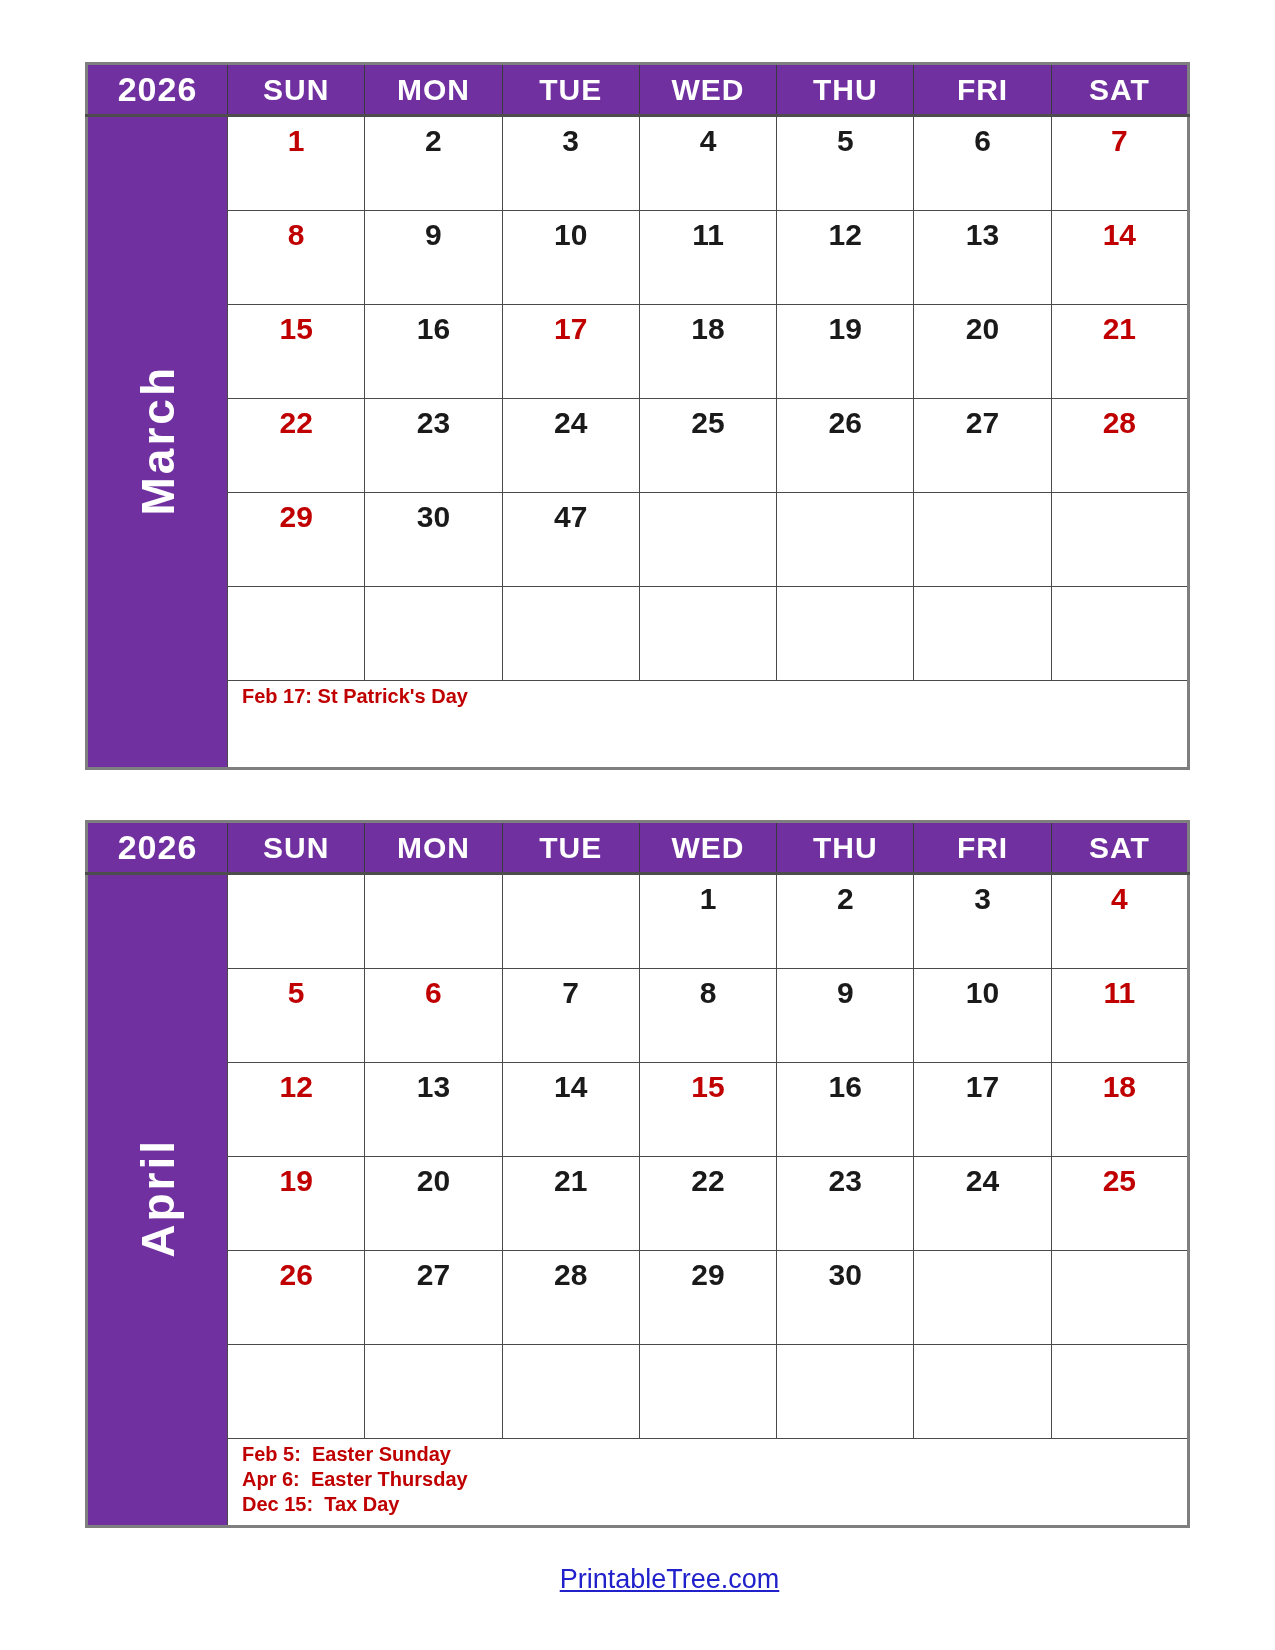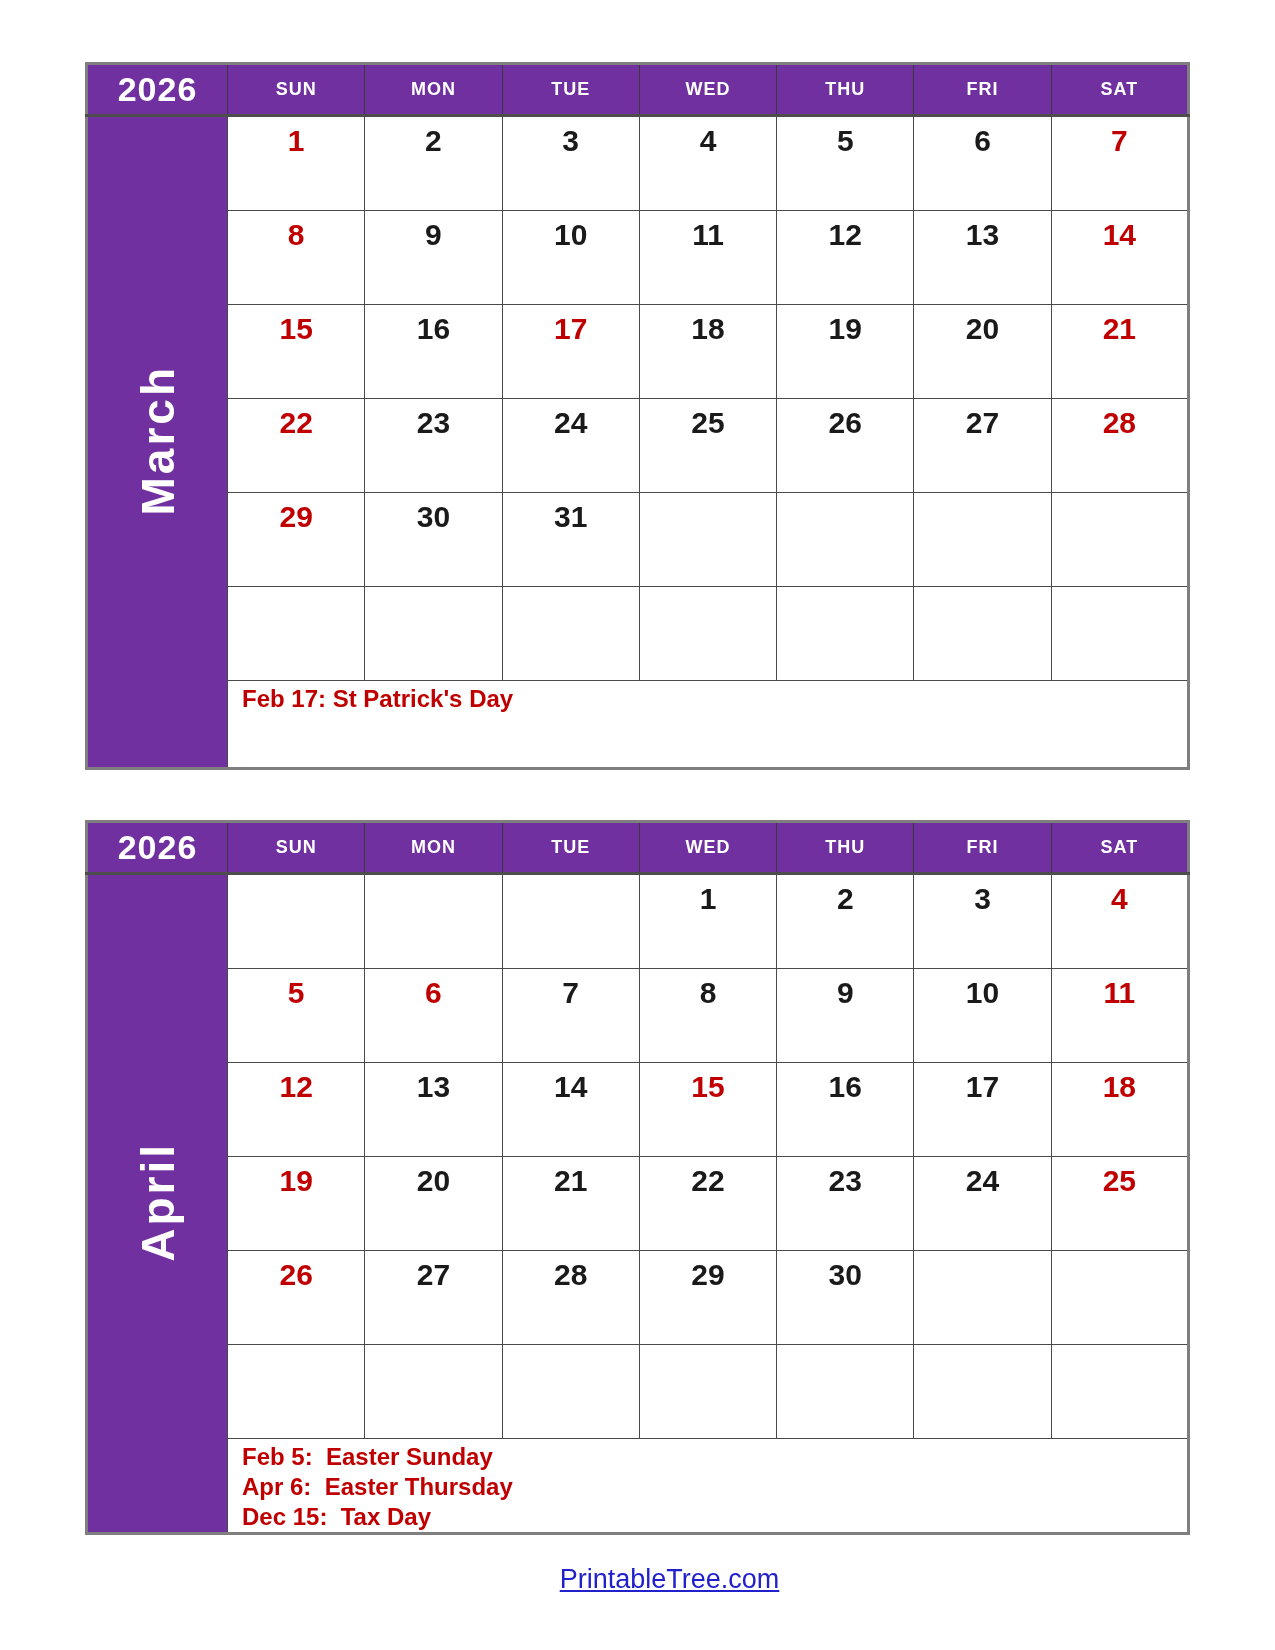--- a/index.html
+++ b/index.html
@@ -33,21 +33,21 @@
   #cal-1 { top: 820px; }
 
   table.cal col.c-side { width: 141px; }
 
   table.cal th, table.cal td { border: 1px solid var(--grid); }
 
   table.cal thead th {
     background: var(--purple);
     color: #ffffff;
     height: 47px;
-    font-size: 18px;
+    font-size: 30px;
     font-weight: bold;
     letter-spacing: 1px;
     text-align: center;
     border-bottom: 3px solid #4d4d4d;
     border-left: 1px solid #3a3a3a;
     border-right: 1px solid #3a3a3a;
   }
   table.cal th.year {
     font-size: 34px;
     letter-spacing: 1px;
@@ -84,21 +84,21 @@
 
   td.holidays {
     height: 83px;
     vertical-align: top;
     padding: 3px 0 0 14px;
     background: #fff;
   }
   .holiday-line {
     color: var(--red);
     font-weight: bold;
-    font-size: 24px;
+    font-size: 20px;
     line-height: 1.25;
     white-space: pre;
   }
 
   .site-footer {
     position: absolute;
     top: 1564px;
     left: 0;
     width: 100%;
     text-align: center;
@@ -174,21 +174,21 @@
           <td class="day">23</td>
           <td class="day">24</td>
           <td class="day">25</td>
           <td class="day">26</td>
           <td class="day">27</td>
           <td class="day red">28</td>
         </tr>
         <tr>
           <td class="day red">29</td>
           <td class="day">30</td>
-          <td class="day">31</td>
+          <td class="day">47</td>
           <td class="day"></td>
           <td class="day"></td>
           <td class="day"></td>
           <td class="day"></td>
         </tr>
         <tr>
           <td class="day"></td>
           <td class="day"></td>
           <td class="day"></td>
           <td class="day"></td>

